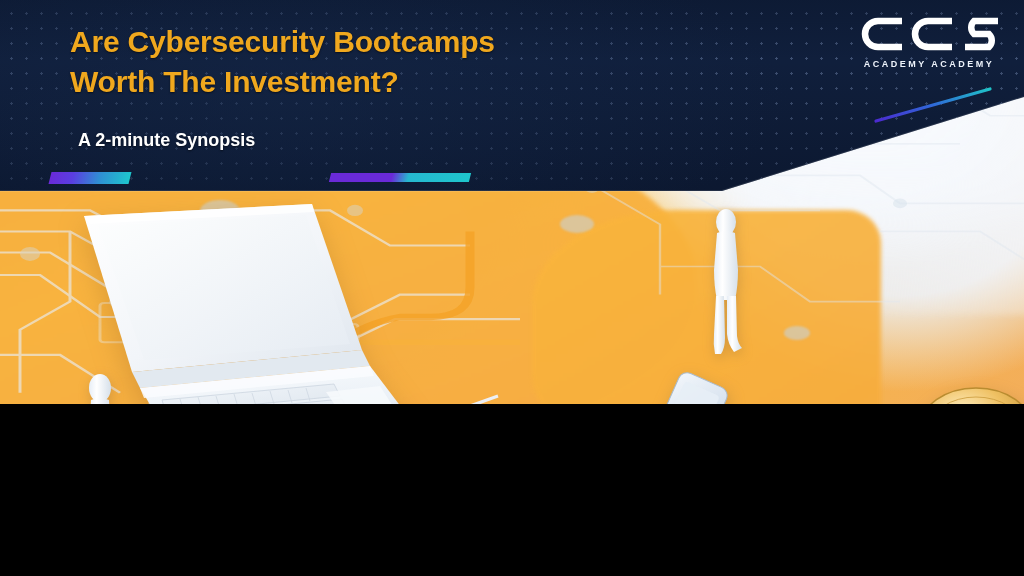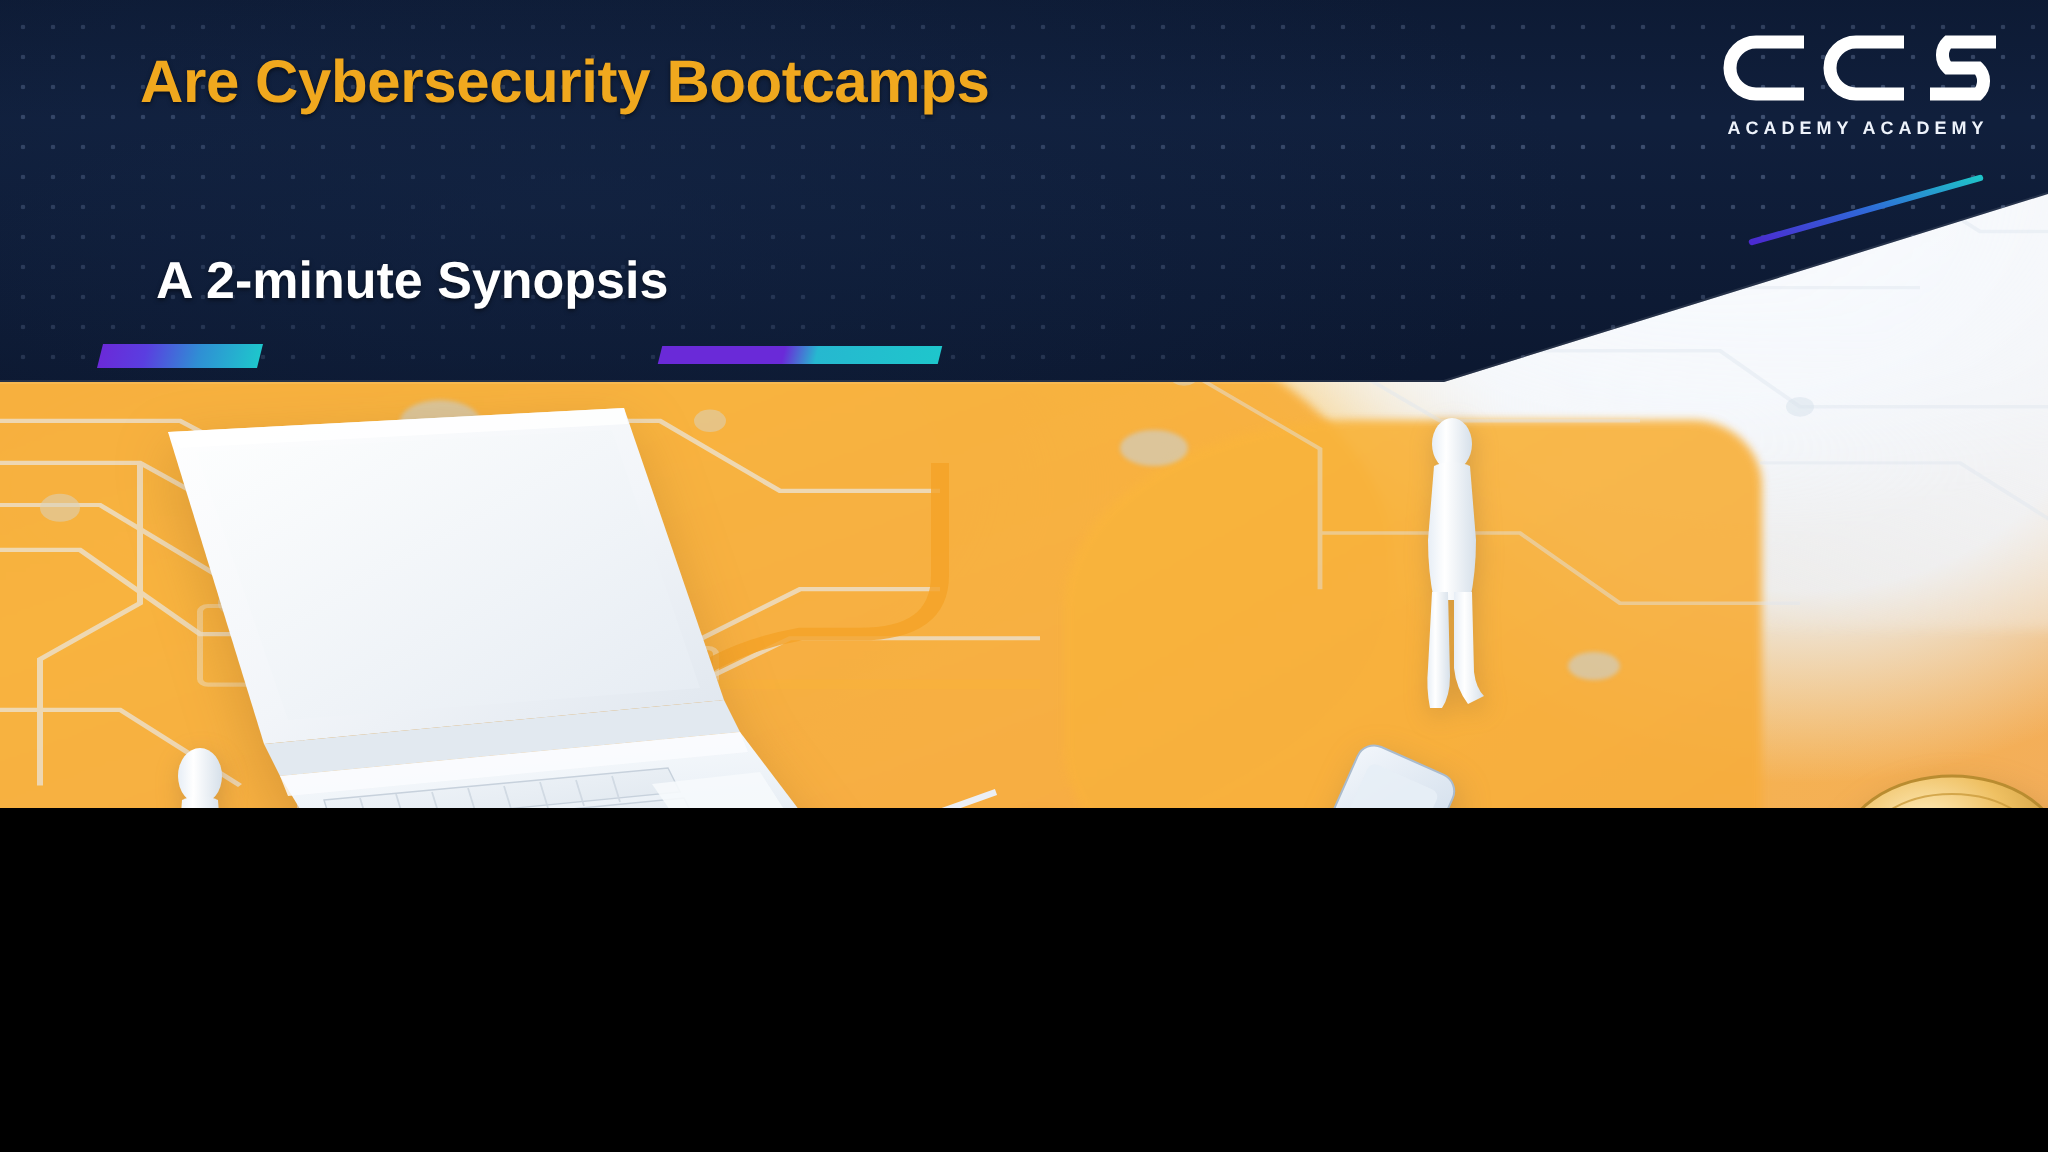--- a/index.html
+++ b/index.html
@@ -110,21 +110,21 @@
   .title{
     position:absolute;left:70px;top:22px;width:640px;
     color:#f0a81e;
     font-size:30px;line-height:40px;font-weight:bold;
     letter-spacing:-.2px;
     text-shadow:0 1px 2px rgba(0,0,0,.55);
   }
   .title .l2{display:block;}
   .subtitle{
     position:absolute;left:78px;top:126px;
-    color:#ffffff;font-size:26px;font-weight:bold;line-height:28px;
+    color:#ffffff;font-size:18px;font-weight:bold;line-height:28px;
     text-shadow:0 1px 2px rgba(0,0,0,.5);
     text-align:center;
   }
 
   
   .bar{position:absolute;transform:skewX(-14deg);}
   .bar1{left:50px;top:172px;width:80px;height:12px;
         background:linear-gradient(90deg,#6a2ad8 0%,#5a3ee0 28%,#2f8fd4 62%,#1ec6cc 100%);}
   .bar2{left:330px;top:173px;width:140px;height:9px;
         background:linear-gradient(90deg,#6a2ad8 0%,#6a2ad8 44%,#26b8d0 56%,#1ec6cc 100%);}
@@ -487,20 +487,21 @@
     </div>
 
   </div>
 
   <div class="header">
     <div class="header-dots"></div>
     <div class="header-vignette"></div>
 
     <div class="title">
       <span>Are Cybersecurity Bootcamps</span>
+      <span class="l2">Worth The Investment?</span>
     </div>
 
     <div class="subtitle">A 2-minute Synopsis</div>
 
     <div class="bar bar1"></div>
     <div class="bar bar2"></div>
 
     <div class="logo">
       <svg class="logo-mark" width="146" height="44" viewBox="0 0 146 44">
         <g fill="none" stroke="#ffffff" stroke-width="6.5" stroke-linecap="butt">

